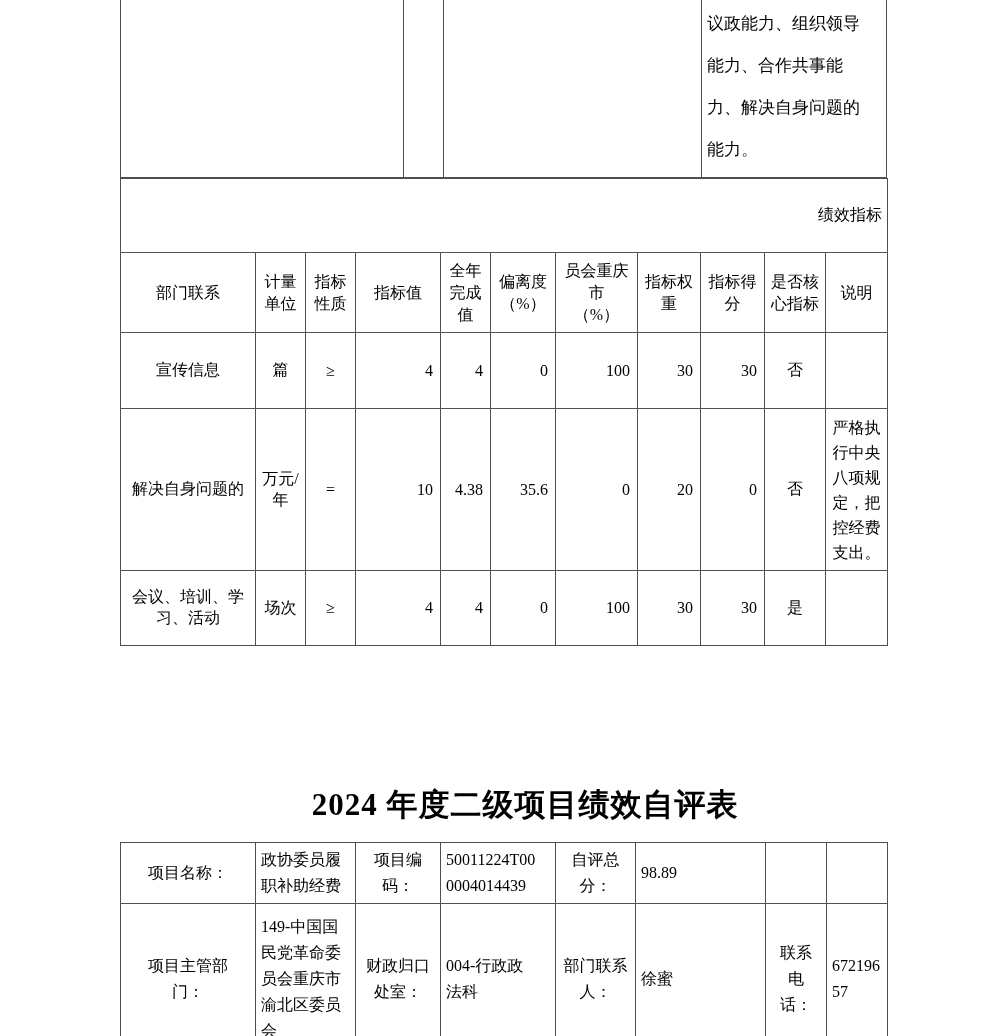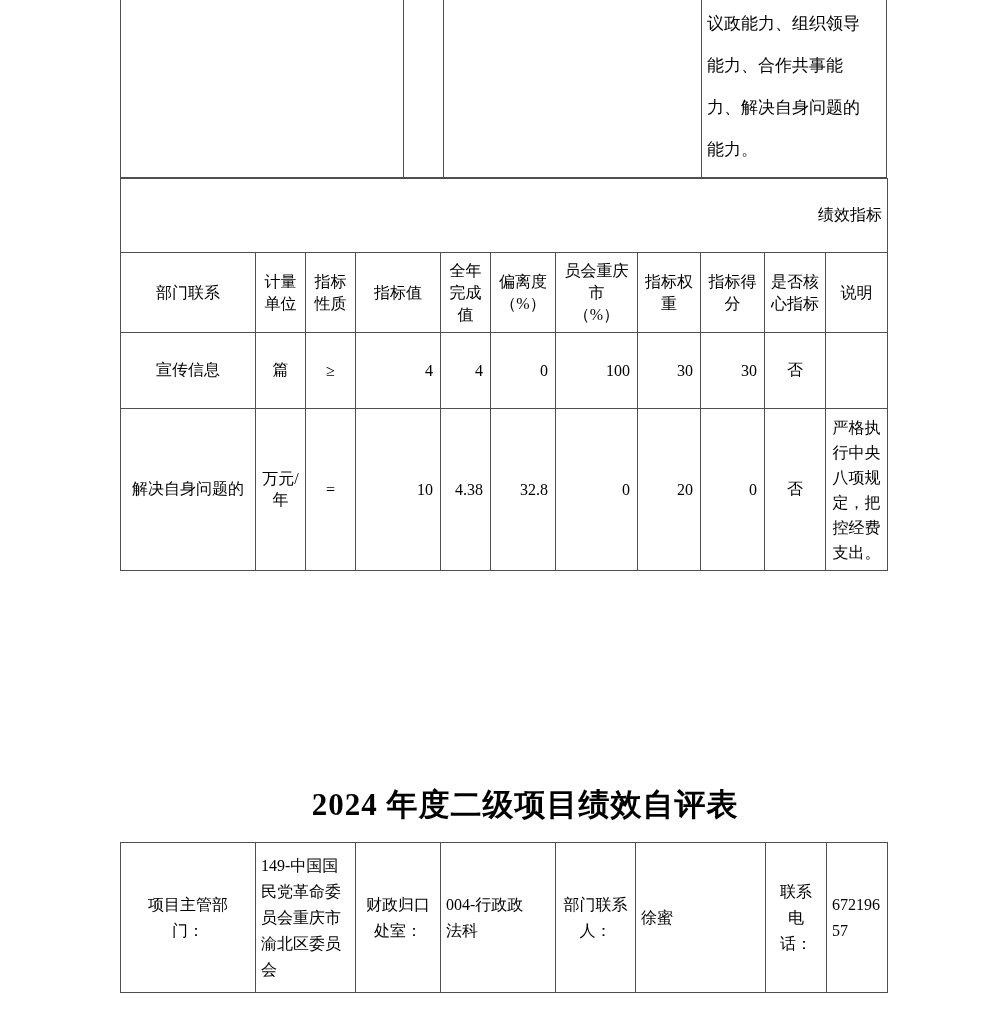--- a/index.html
+++ b/index.html
@@ -173,49 +173,77 @@
     <td class="cell-text">否</td>
     <td class="cell-note"></td>
   </tr>
   <tr style="height:162px">
     <td class="cell-text">解决自身问题的</td>
     <td class="cell-text">万元/
 年</td>
     <td class="cell-text">=</td>
     <td class="cell-num">10</td>
     <td class="cell-num">4.38</td>
-    <td class="cell-num">32.8</td>
+    <td class="cell-num">35.6</td>
     <td class="cell-num">0</td>
     <td class="cell-num">20</td>
     <td class="cell-num">0</td>
     <td class="cell-text">否</td>
     <td class="cell-note">严格执
 行中央
 八项规
 定，把
 控经费
 支出。</td>
+  </tr>
+  <tr style="height:75px">
+    <td class="cell-text">会议、培训、学
+习、活动</td>
+    <td class="cell-text">场次</td>
+    <td class="cell-text">≥</td>
+    <td class="cell-num">4</td>
+    <td class="cell-num">4</td>
+    <td class="cell-num">0</td>
+    <td class="cell-num">100</td>
+    <td class="cell-num">30</td>
+    <td class="cell-num">30</td>
+    <td class="cell-text">是</td>
+    <td class="cell-note"></td>
   </tr>
 </tbody>
   </table>
 
 <div class="doc-title">2024 年度二级项目绩效自评表</div>
 
 <table class="lower-table">
   <colgroup>
     <col style="width:135px">
       <col style="width:100px">
       <col style="width:85px">
     <col style="width:115px">
       <col style="width:80px">
       <col style="width:130px">
     <col style="width:61px">
       <col style="width:61px">
   </colgroup>
   <tbody>
+      <tr style="height:61px">
+    <td class="cell-label">项目名称：</td>
+    <td class="cell-value">政协委员履
+职补助经费</td>
+    <td class="cell-label">项目编
+码：</td>
+    <td class="cell-value">50011224T00
+0004014439</td>
+    <td class="cell-label">自评总
+分：</td>
+    <td class="cell-value">98.89</td>
+    <td class="cell-value"></td>
+    <td class="cell-value"></td>
+  </tr>
   <tr style="height:150px">
     <td class="cell-label">项目主管部
 门：</td>
     <td class="cell-value">149-中国国
 民党革命委
 员会重庆市
 渝北区委员
 会</td>
     <td class="cell-label">财政归口
 处室：</td>

